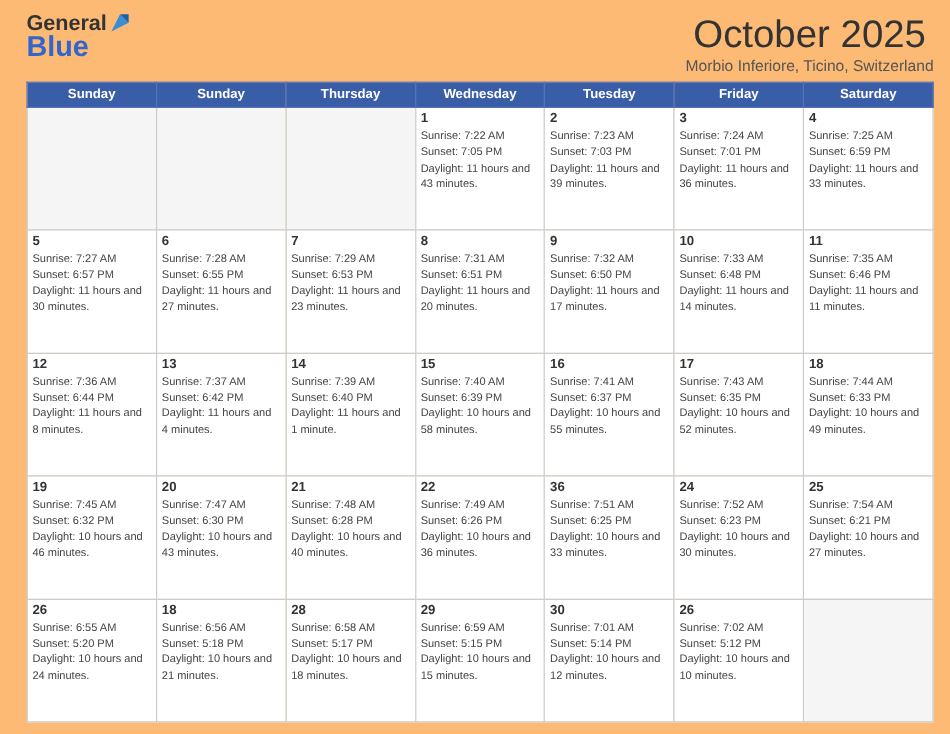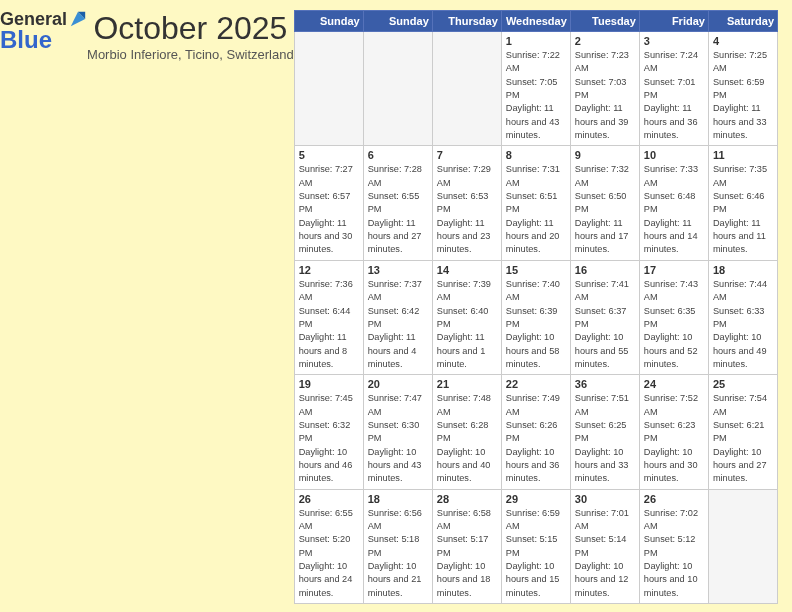--- a/index.html
+++ b/index.html
@@ -6,24 +6,24 @@
     body {
       font-family: Arial, sans-serif;
       background: #fff;
       width: 792px;
       height: 612px;
       overflow: hidden;
     }
     .page {
       width: 792px;
       height: 612px;
-      background: #fef9c3;
-      display: flex;
-      flex-direction: row;
-      padding: 10px 14px 10px 0;
+      background: #fdba74;
+      display: flex;
+      flex-direction: column;
+      padding: 10px 14px 10px 22px;
     }
     .header {
       display: flex;
       justify-content: space-between;
       align-items: flex-start;
       margin-bottom: 6px;
     }
     .logo {
       display: flex;
       flex-direction: column;
@@ -67,21 +67,21 @@
       border-collapse: collapse;
       width: 100%;
       table-layout: fixed;
     }
     .calendar th {
       background: #3a5da8;
       color: #fff;
       font-size: 11px;
       font-weight: bold;
       padding: 4px 3px;
-      text-align: right;
+      text-align: center;
       border: 1px solid #5572ba;
     }
     .calendar td {
       vertical-align: top;
       border: 1px solid #ccc;
       padding: 3px 4px;
       font-size: 9.2px;
       color: #333;
       background: #fff;
       height: 88px;

